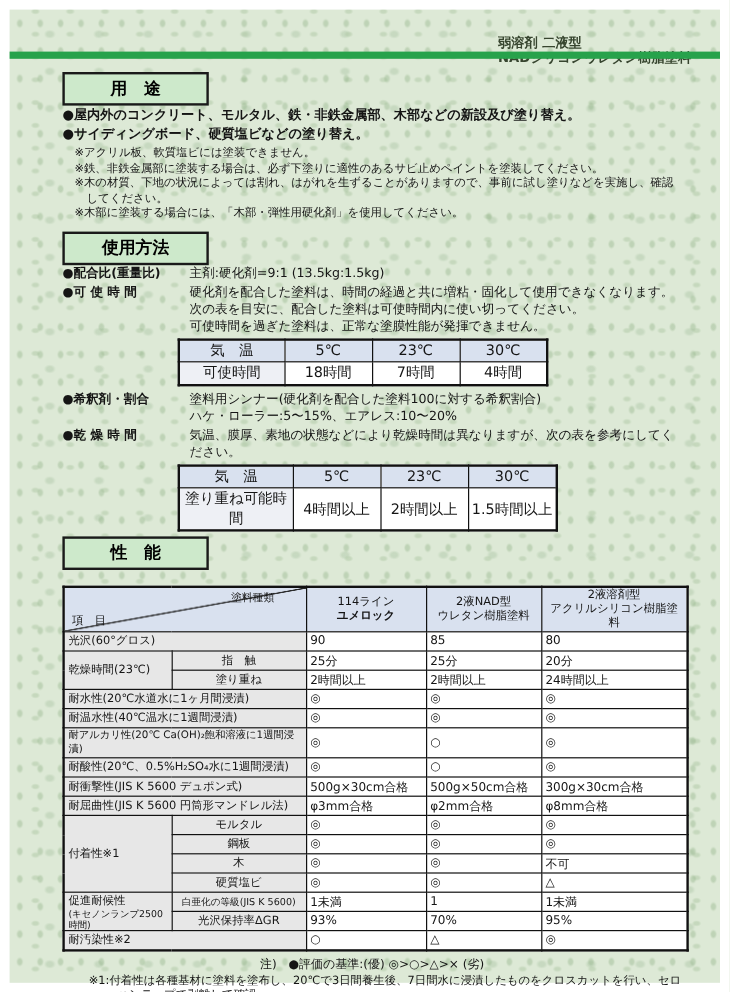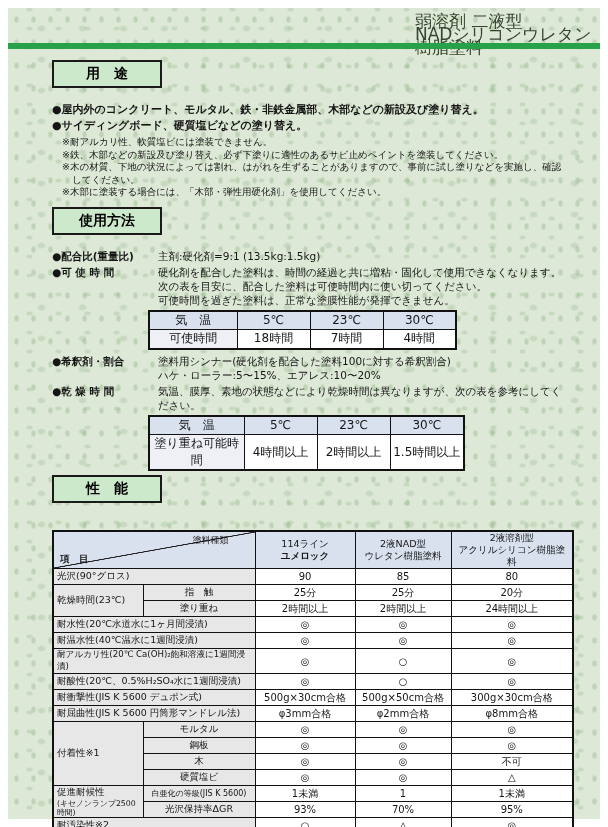--- a/index.html
+++ b/index.html
@@ -18,58 +18,58 @@
   .sheet{
     position:absolute;left:8px;top:8px;width:592px;height:811px;
     background-color:#dde9d6;
     background-image:
       radial-gradient(rgba(140,175,130,.38) 1.5px, transparent 3px),
       radial-gradient(rgba(178,202,168,.55) 2px, transparent 4px),
       radial-gradient(rgba(120,160,115,.22) 2.5px, transparent 5px);
     background-size:17px 23px, 29px 19px, 41px 31px;
     background-position:0 0, 7px 11px, 13px 5px;
   }
-  .brand{position:absolute;left:407px;top:7px;font-size:17px;font-weight:normal;line-height:13px;color:#37452f;}
+  .brand{position:absolute;left:407px;top:21px;font-size:11px;font-weight:bold;line-height:13px;color:#37452f;}
   .greenbar{position:absolute;left:0;top:35px;width:592px;height:6px;background:var(--green);}
   .content{position:absolute;left:44px;top:52px;width:516px;}
 
   .sec-box{
     display:inline-block;background:var(--secbg);border:2px solid #1a1a1a;
-    font-size:14px;font-weight:bold;width:110px;text-align:center;
-    padding:3px 0;margin-bottom:14px;color:#000;font-family:Liberation Mono, monospace;
+    font-size:14px;font-weight:bold;width:122px;text-align:center;
+    padding:3px 0;margin-bottom:0;color:#000;font-family:Liberation Mono, monospace;
   }
   .bullets .b{font-size:11px;font-weight:bold;line-height:16px;}
   .notes{margin:2px 0 8px 10px;}
   .notes .n{font-size:9.5px;line-height:12.5px;padding-left:10px;text-indent:-10px;}
 
   .hitem{display:flex;font-size:10.5px;line-height:14px;margin-bottom:2px;}
   .hlabel{width:106px;flex:none;font-weight:bold;}
   .htext{flex:1;}
 
   table{border-collapse:collapse;border:2px solid #111;background:#fff;table-layout:fixed;}
   td{border:1px solid #111;overflow:hidden;}
   .tind{margin:3px 0 4px 96px;}
   .simple td{height:19px;font-size:12px;text-align:center;padding:0 2px;}
   .hd{background:var(--blue);}
   .rh{background:var(--rowhd);}
-  .cv{background:#fff;text-align:center;}
+  .cv{background:#fff;text-align:left;}
 
   #perftable{margin-top:13px;width:522px;}
   #perftable td{font-size:9.5px;height:16px;padding:0 3px;}
   .colhd{background:var(--blue);text-align:center;vertical-align:middle;height:28px !important;}
   .colhd div{line-height:12px;}
   .bold{font-weight:bold;}
   .corner{
     background-color:var(--blue);height:28px !important;position:relative;
     background-image:linear-gradient(to bottom right,
       transparent calc(50% - .8px), #222 calc(50% - .3px),
       #222 calc(50% + .3px), transparent calc(50% + .8px));
   }
   .ctop{position:absolute;top:2px;right:26px;font-size:9px;}
-  .cleft{position:absolute;bottom:2px;left:6px;font-weight:bold;font-size:9.5px;}
+  .cleft{position:absolute;bottom:2px;left:6px;font-weight:normal;font-size:9.5px;}
   .lab{background:var(--gray);text-align:left;}
   .lab.sm{font-size:8.6px !important;}
   .lab2{font-size:7.8px;line-height:9px;}
   .sub{background:var(--gray);text-align:center;}
   .sub.sm{font-size:8px !important;}
   #perftable .cv{font-size:10px;}
 
   .fnote-head{font-size:10px;line-height:14px;margin-top:5px;text-align:center;}
   .fnotes{padding-left:22px;}
   .fnotes .fn{font-size:9.5px;line-height:12.5px;padding-left:24px;text-indent:-24px;}
@@ -85,22 +85,22 @@
   <div class="greenbar"></div>
 
   <div class="content">
 
     <div class="sec-box">用　途</div>
     <div class="bullets">
       <div class="b">●屋内外のコンクリート、モルタル、鉄・非鉄金属部、木部などの新設及び塗り替え。</div>
       <div class="b">●サイディングボード、硬質塩ビなどの塗り替え。</div>
     </div>
     <div class="notes">
-      <div class="n">※耐アルカリ性、軟質塩ビには塗装できません。</div>
-      <div class="n">※鉄、木部などの新設及び塗り替え、必ず下塗りに適性のあるサビ止めペイントを塗装してください。</div>
+      <div class="n">※アクリル板、軟質塩ビには塗装できません。</div>
+      <div class="n">※鉄、非鉄金属部に塗装する場合は、必ず下塗りに適性のあるサビ止めペイントを塗装してください。</div>
       <div class="n">※木の材質、下地の状況によっては割れ、はがれを生ずることがありますので、事前に試し塗りなどを実施し、確認してください。</div>
       <div class="n">※木部に塗装する場合には、「木部・弾性用硬化剤」を使用してください。</div>
     </div>
 
     <div class="sec-box">使用方法</div>
 
     <div class="hitem">
       <div class="hlabel">●配合比(重量比)</div>
       <div class="htext">主剤:硬化剤=9:1 (13.5kg:1.5kg)</div>
     </div>
@@ -196,21 +196,21 @@
             <td class="colhd">
               <div>2液NAD型</div>
               <div>ウレタン樹脂塗料</div>
             </td>
             <td class="colhd">
               <div>2液溶剤型</div>
               <div>アクリルシリコン樹脂塗料</div>
             </td>
           </tr>
           <tr>
-            <td class="lab" colspan="2">光沢(90°グロス)</td>
+            <td class="lab" colspan="2">光沢(60°グロス)</td>
             <td class="cv">90</td>
             <td class="cv">85</td>
             <td class="cv">80</td>
           </tr>
           <tr>
             <td class="lab" rowspan="2">
               <div>乾燥時間(23℃)</div>
             </td>
             <td class="sub">指　触</td>
             <td class="cv">25分</td>

